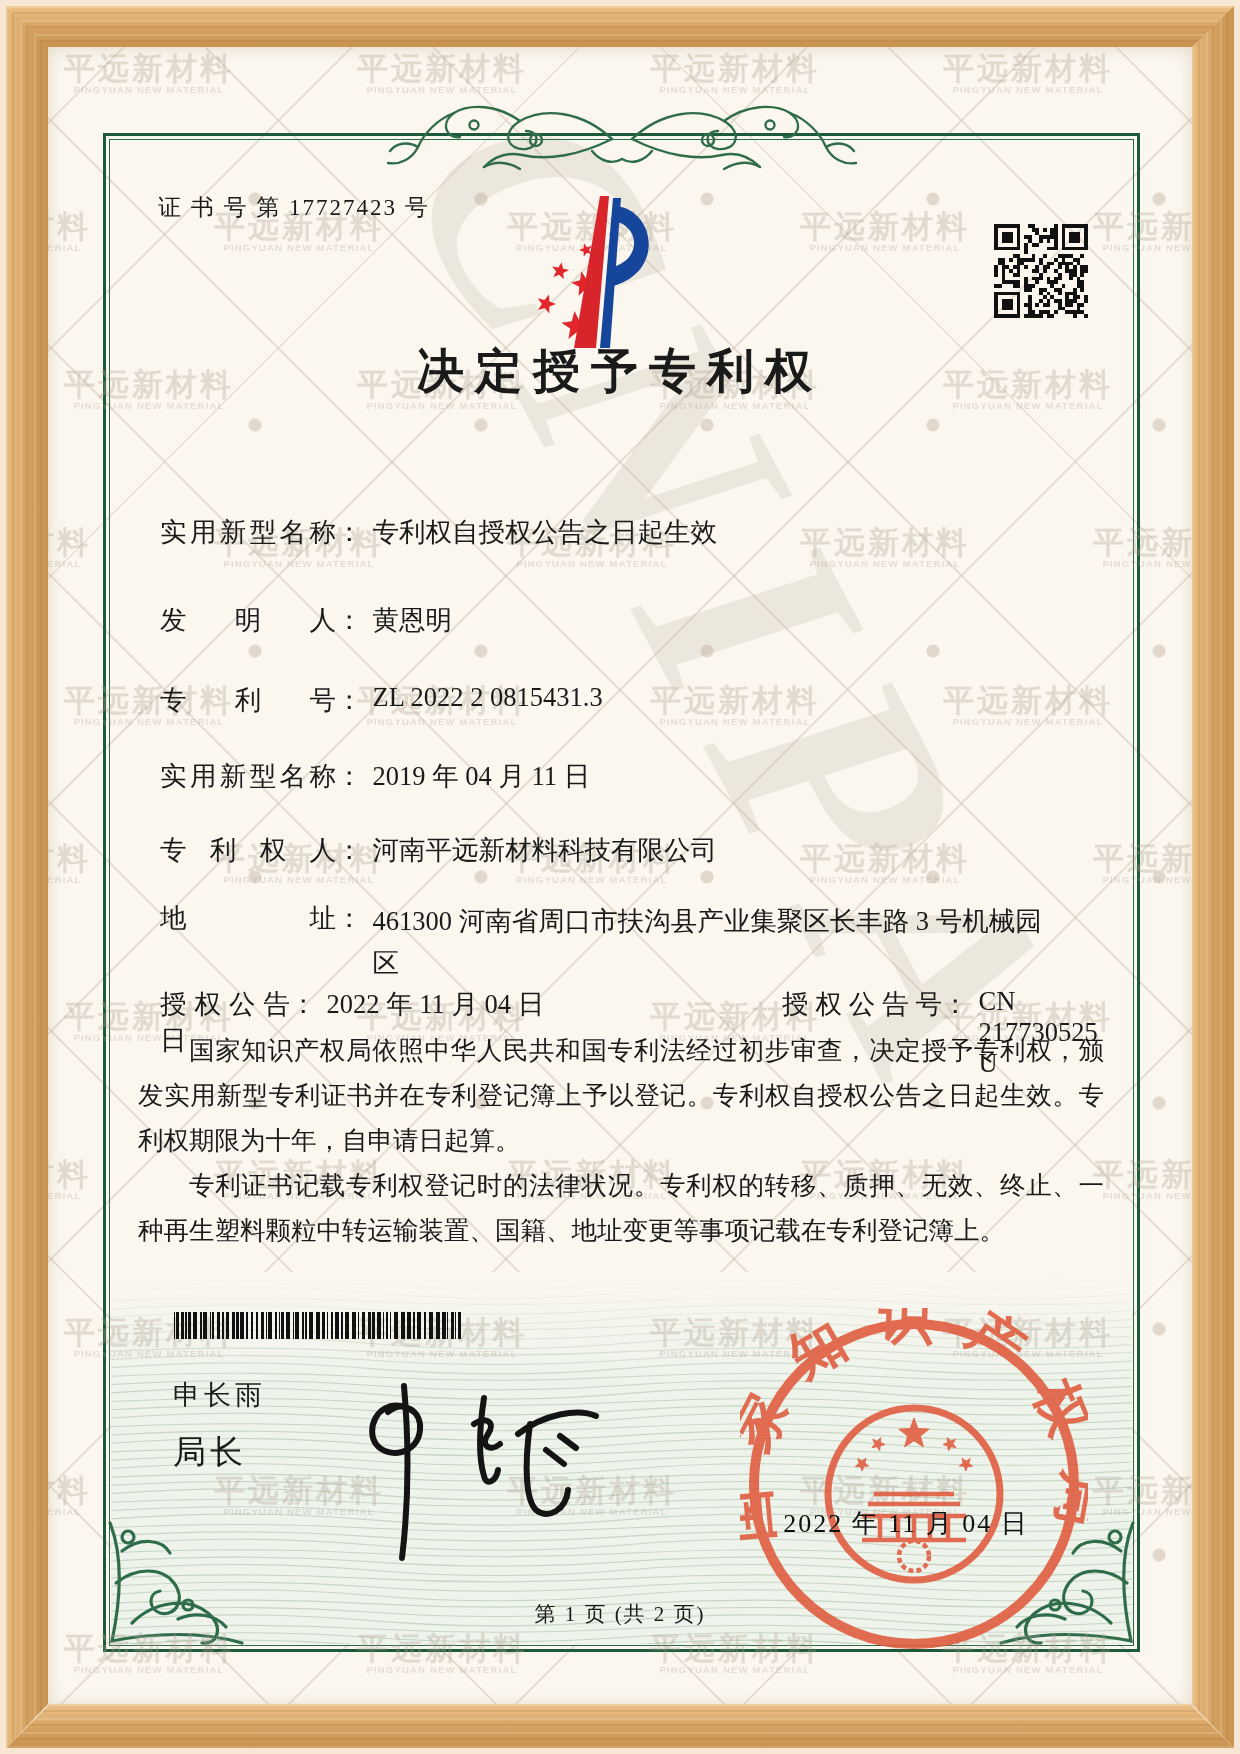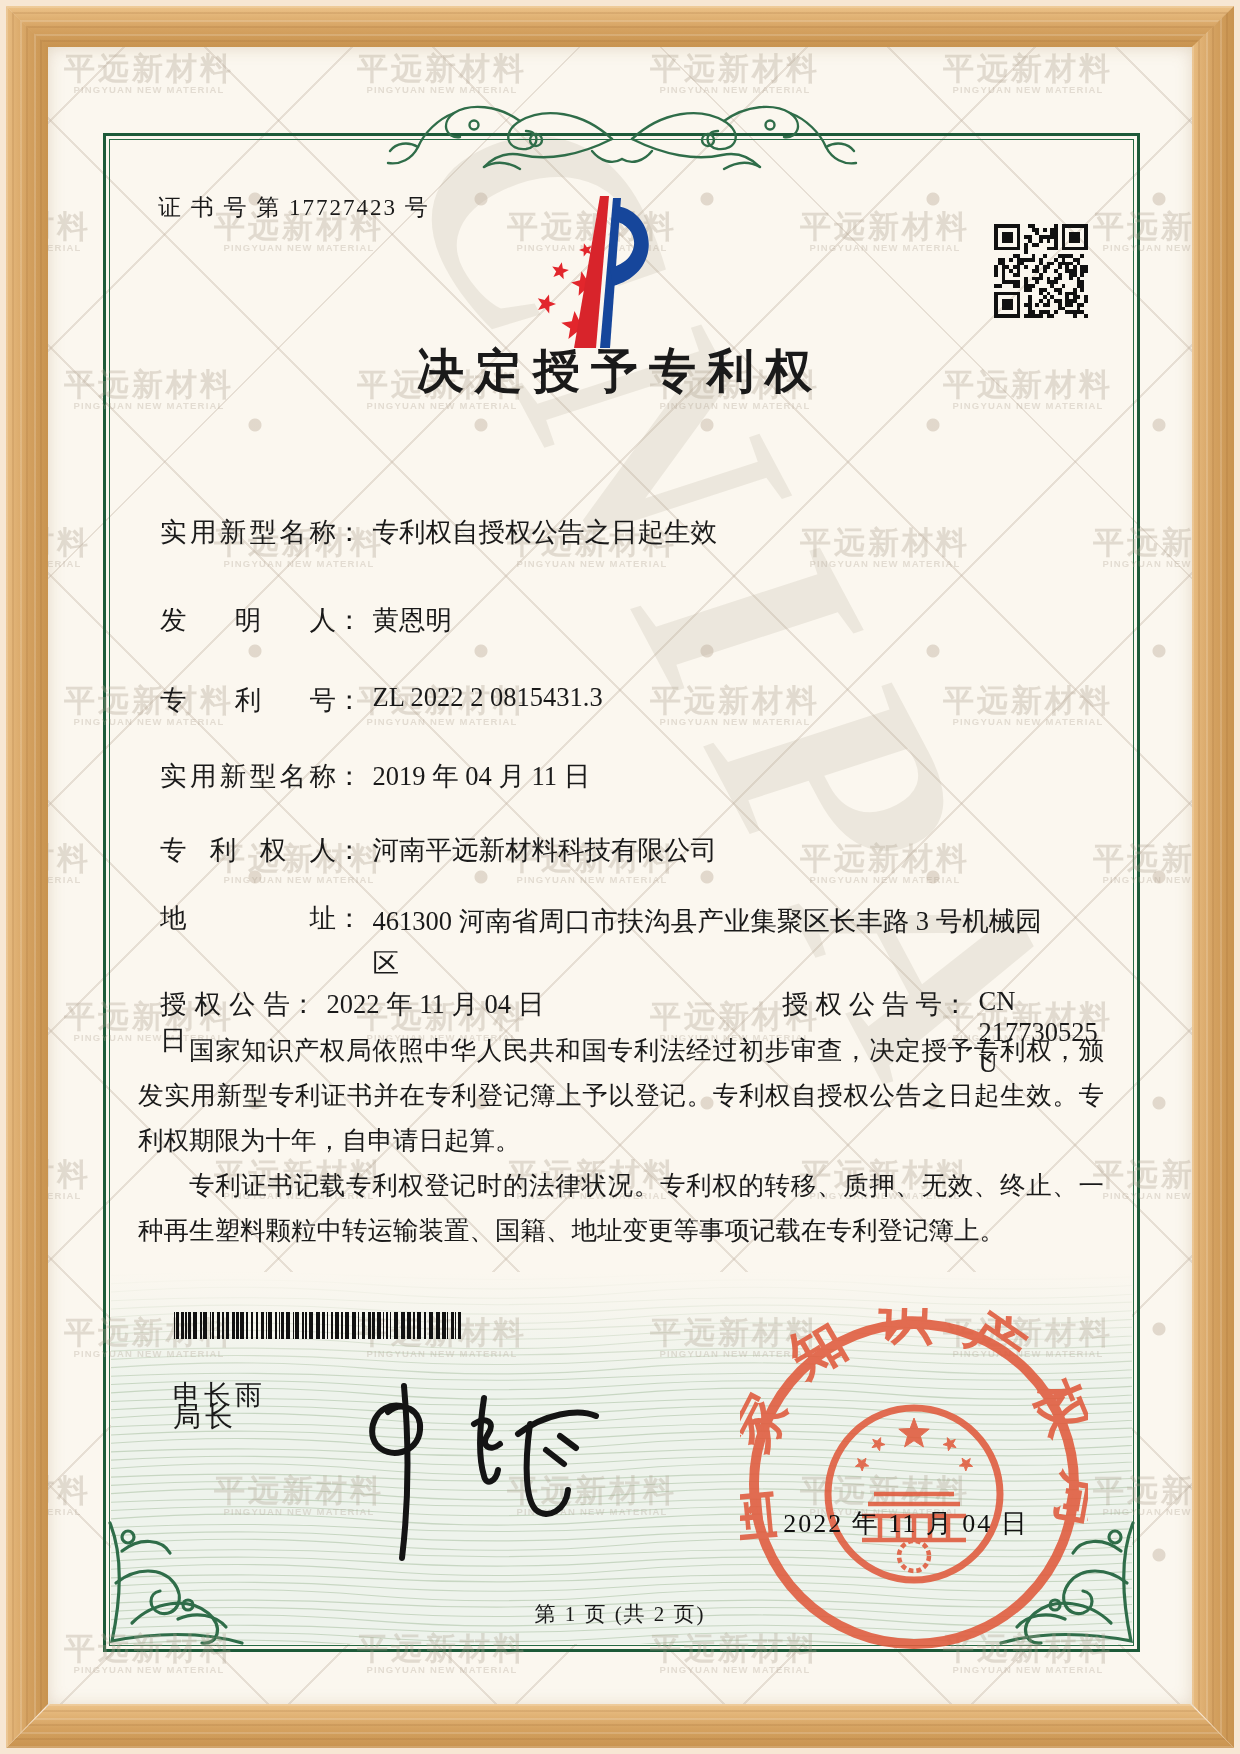--- a/index.html
+++ b/index.html
@@ -68,21 +68,21 @@
   .f-label{display:inline-block;width:176px;text-align:justify;text-align-last:justify;flex:none;}
   .f-colon{flex:none;}
   .f-value{margin-left:10px;}
   .f-value-wrap{margin-left:10px;width:692px;line-height:42px;word-break:break-all;}
   .grant-label2{position:absolute;left:594px;top:0;display:flex;margin-left:28px;}
   .paras{position:absolute;left:92px;top:982px;width:966px;font-size:25.5px;line-height:45px;
     text-align:justify;}
   .paras p{margin:0;text-indent:2em;}
   .barcode{position:absolute;left:128px;top:1266px;width:292px;height:27px;display:flex;align-items:stretch;}
   .barcode div{height:100%;}
-  .director-title{position:absolute;left:127px;top:1352px;font-size:28px;letter-spacing:4px;
+  .director-title{position:absolute;left:127px;top:1384px;font-size:33px;letter-spacing:4px;
     font-family:Liberation Sans, sans-serif;}
   .director-name{position:absolute;left:127px;top:1331px;font-size:27px;letter-spacing:4px;
     font-family:"Liberation Sans","DejaVu Sans",sans-serif;}
   .signature{position:absolute;left:300px;top:1326px;}
   .seal{position:absolute;left:694px;top:1262px;width:348px;height:350px;}
   .seal-date{position:absolute;left:720px;top:1460px;width:280px;text-align:center;
     font-size:26px;letter-spacing:2px;color:#111;}
   .page-num{position:absolute;left:0;width:100%;top:1554px;text-align:center;
     font-size:21px;letter-spacing:2px;}
   .footer-note{position:absolute;left:0;width:100%;top:1620px;text-align:center;

